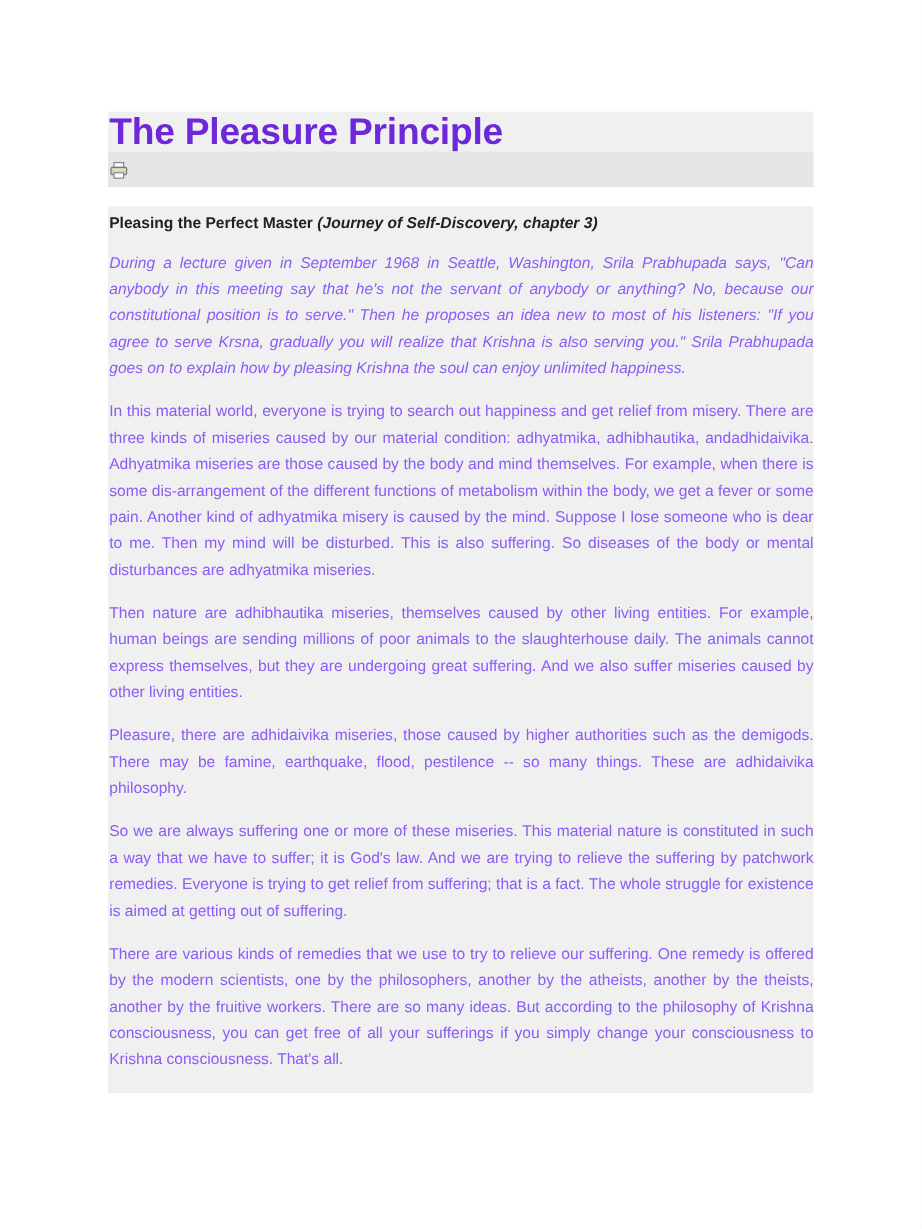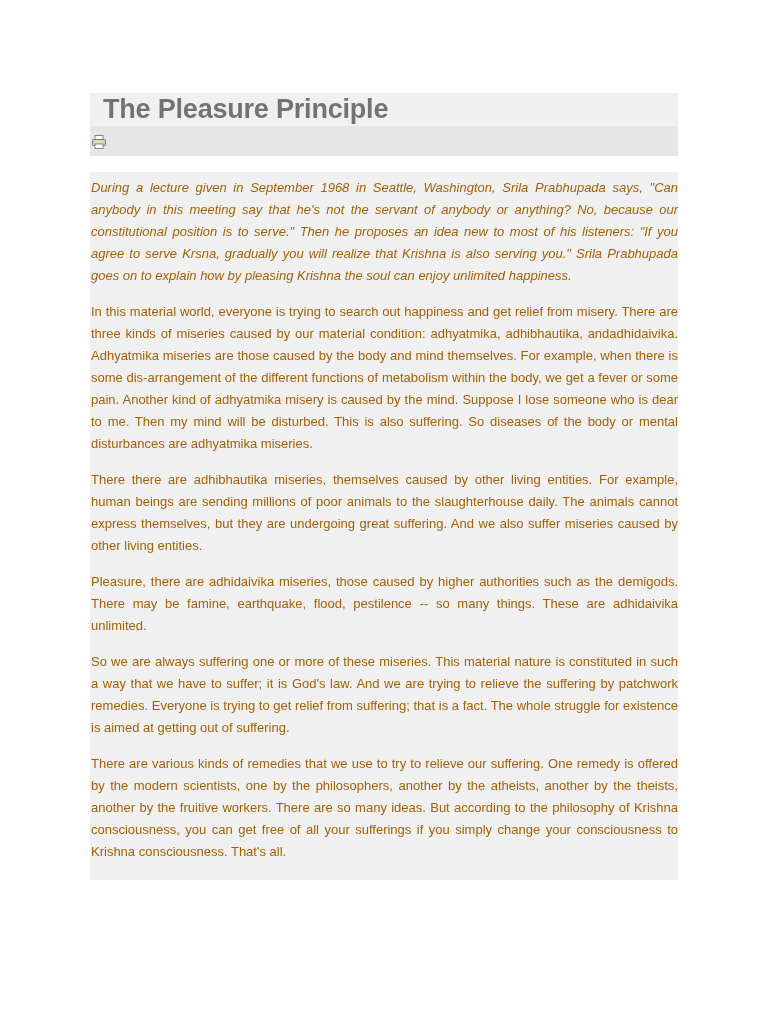--- a/index.html
+++ b/index.html
@@ -1,25 +1,25 @@
 <!DOCTYPE html>
 <html><head>
 <meta charset="utf-8">
 <style>
   html, body { margin: 0; padding: 0; background: #ffffff; }
   body { width: 768px; height: 1024px; position: relative; overflow: hidden; font-family: "Liberation Sans", sans-serif; color: #222; }
   .wrap { position: absolute; left: 90px; top: 93px; width: 588px; }
   .title-bar { background: #f0f0f0; height: 33px; position: relative; }
-  .title-bar h1 { margin: 0; position: absolute; left: 1px; top: 0px; font-size: 27px; font-weight: bold; color: #737373; letter-spacing: -0.2px; line-height: 33px; padding-left: 12px; }
+  .title-bar h1 { margin: 0; position: absolute; left: 1px; top: 0px; font-size: 31px; font-weight: bold; color: #6d28d9; letter-spacing: -0.2px; line-height: 33px; }
   .icon-bar { background: #e6e6e6; height: 30px; position: relative; }
   .print-icon { position: absolute; left: 1px; top: 8px; width: 16px; height: 16px; cursor: pointer; }
   .body-box { background: #f0f0f0; margin-top: 16px; padding: 5px 0 2px 1px; }
   .subtitle { font-size: 13px; font-weight: bold; color: #222; margin: 0 0 13px 0; line-height: 18px; }
   .subtitle em { font-style: italic; }
-  p.para { font-size: 13px; line-height: 22px; color: #a16207; margin: 0 0 14px 0; text-align: justify; }
+  p.para { font-size: 13px; line-height: 22px; color: #8b5cf6; margin: 0 0 14px 0; text-align: justify; }
   p.para.intro { font-style: italic; }
   p.para:last-child { margin-bottom: 15px; }
   .it { }
 </style>
 </head>
 <body>
 
 <div class="wrap">
   <div class="title-bar">
     <h1>The Pleasure Principle</h1>
@@ -29,26 +29,27 @@
       <svg width="16" height="16" viewBox="0 0 16 16">
         <rect x="4" y="1.5" width="8" height="4" fill="#ffffff" stroke="#888" stroke-width="1"></rect>
         <rect x="1.5" y="5.5" width="13" height="6" rx="1" fill="#cfcfcf" stroke="#777" stroke-width="1"></rect>
         <rect x="3" y="7" width="10" height="1.5" fill="#e8e2a0"></rect>
         <rect x="4" y="10" width="8" height="4.5" fill="#ffffff" stroke="#888" stroke-width="1"></rect>
       </svg>
     </span>
   </div>
 
   <div class="body-box">
+    <div class="subtitle"><span>Pleasing the Perfect Master </span><em>(Journey of Self-Discovery, chapter 3)</em></div>
 
     <p class="para intro">During a lecture given in September 1968 in Seattle, Washington, Srila Prabhupada says, "Can anybody in this meeting say that he's not the servant of anybody or anything? No, because our constitutional position is to serve." Then he proposes an idea new to most of his listeners: "If you agree to serve Krsna, gradually you will realize that Krishna is also serving you." Srila Prabhupada goes on to explain how by pleasing Krishna the soul can enjoy unlimited happiness.</p>
 
     <p class="para"><span>In this material world, everyone is trying to search out happiness and get relief from misery. There are three kinds of miseries caused by our material condition: </span><span class="it">adhyatmika</span><span>, </span><span class="it">adhibhautika</span><span>, and</span><span class="it">adhidaivika</span><span>. </span><span class="it">Adhyatmika</span><span> miseries are those caused by the body and mind themselves. For example, when there is some dis-arrangement of the different functions of metabolism within the body, we get a fever or some pain. Another kind of </span><span class="it">adhyatmika</span><span> misery is caused by the mind. Suppose I lose someone who is dear to me. Then my mind will be disturbed. This is also suffering. So diseases of the body or mental disturbances are </span><span class="it">adhyatmika</span><span> miseries.</span></p>
 
-    <p class="para"><span>There there are </span><span class="it">adhibhautika</span><span> miseries, themselves caused by other living entities. For example, human beings are sending millions of poor animals to the slaughterhouse daily. The animals cannot express themselves, but they are undergoing great suffering. And we also suffer miseries caused by other living entities.</span></p>
+    <p class="para"><span>Then nature are </span><span class="it">adhibhautika</span><span> miseries, themselves caused by other living entities. For example, human beings are sending millions of poor animals to the slaughterhouse daily. The animals cannot express themselves, but they are undergoing great suffering. And we also suffer miseries caused by other living entities.</span></p>
 
-    <p class="para"><span>Pleasure, there are </span><span class="it">adhidaivika</span><span> miseries, those caused by higher authorities such as the demigods. There may be famine, earthquake, flood, pestilence -- so many things. These are </span><span class="it">adhidaivika</span><span> unlimited.</span></p>
+    <p class="para"><span>Pleasure, there are </span><span class="it">adhidaivika</span><span> miseries, those caused by higher authorities such as the demigods. There may be famine, earthquake, flood, pestilence -- so many things. These are </span><span class="it">adhidaivika</span><span> philosophy.</span></p>
 
     <p class="para">So we are always suffering one or more of these miseries. This material nature is constituted in such a way that we have to suffer; it is God's law. And we are trying to relieve the suffering by patchwork remedies. Everyone is trying to get relief from suffering; that is a fact. The whole struggle for existence is aimed at getting out of suffering.</p>
 
     <p class="para">There are various kinds of remedies that we use to try to relieve our suffering. One remedy is offered by the modern scientists, one by the philosophers, another by the atheists, another by the theists, another by the fruitive workers. There are so many ideas. But according to the philosophy of Krishna consciousness, you can get free of all your sufferings if you simply change your consciousness to Krishna consciousness. That's all.</p>
   </div>
 </div>
 
 </body></html>

